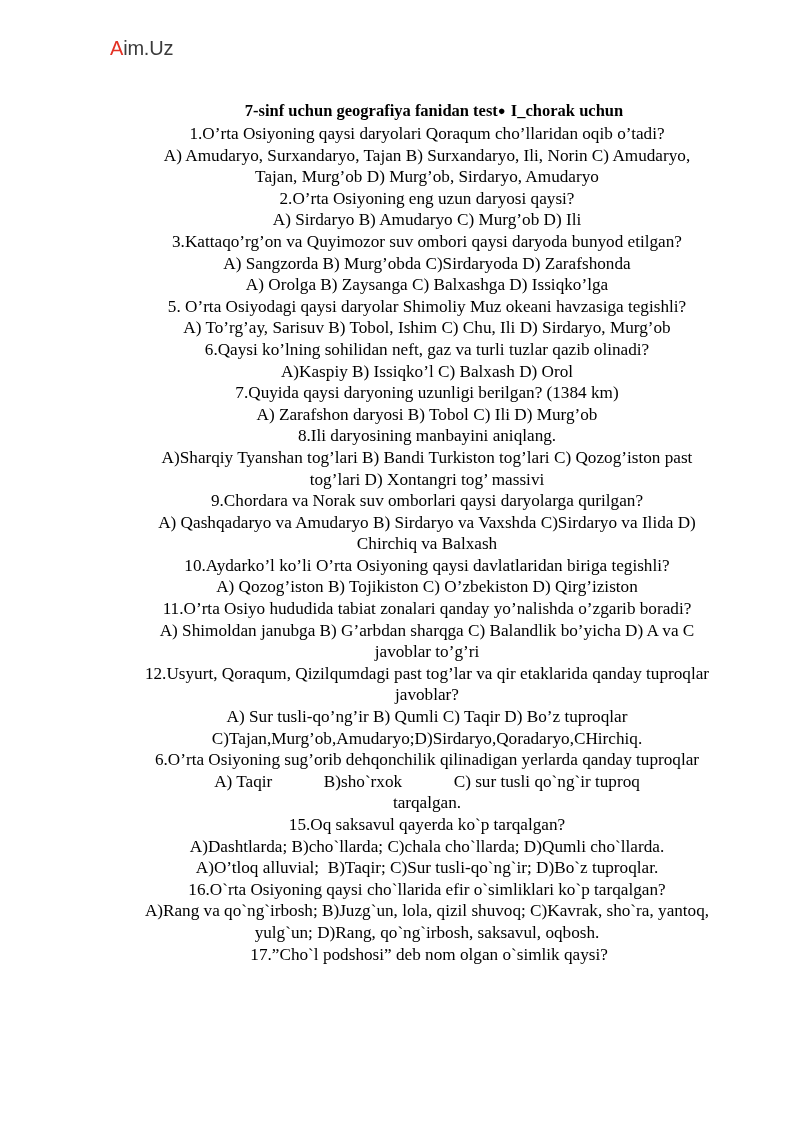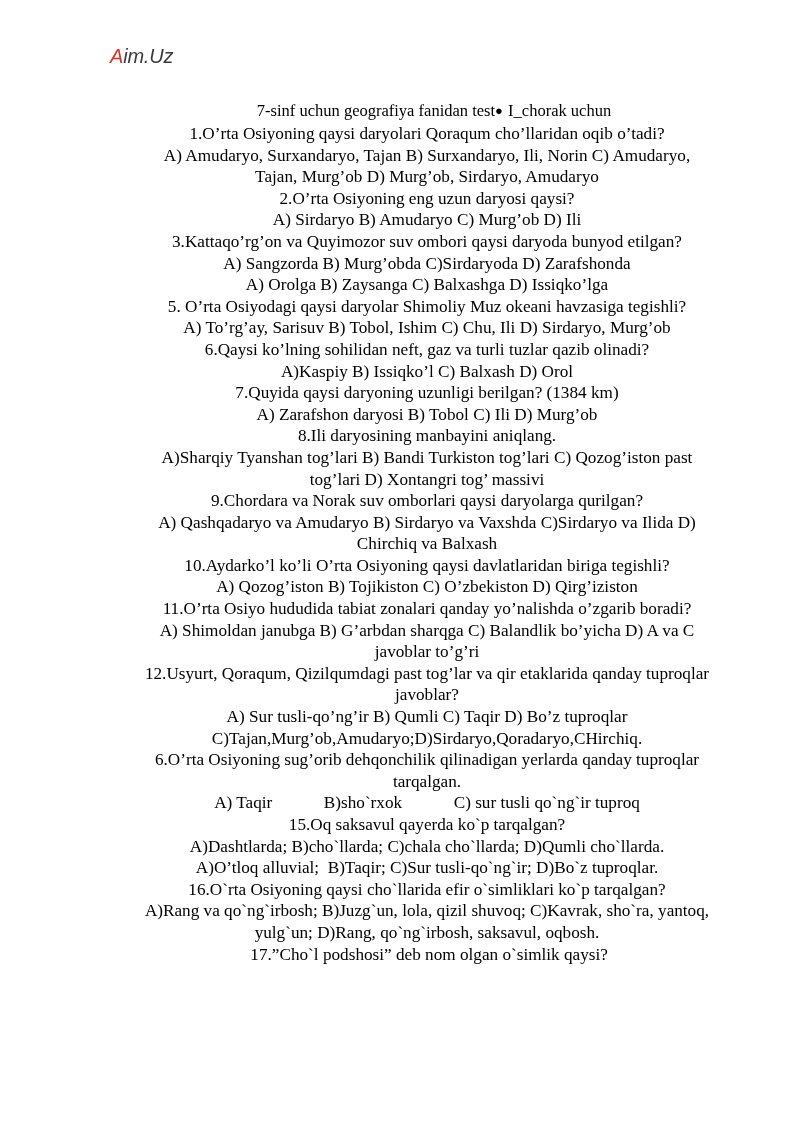--- a/index.html
+++ b/index.html
@@ -19,41 +19,40 @@
     position: relative;
     width: 800px;
     height: 1131px;
     background: #ffffff;
     box-sizing: border-box;
   }
   
   .logo {
     position: absolute;
     left: 110px;
-    top: 44px;
+    top: 36px;
     font-family: "Liberation Sans", "DejaVu Sans", sans-serif;
     font-size: 20px;
     line-height: 24px;
     letter-spacing: -0.2px;
     white-space: nowrap;
     user-select: none;
-    font-style: italic;
   }
   .logo-a { color: #e33124; }
   .logo-rest { color: #3b3b3b; }
 
   
   .doc {
     position: absolute;
     left: 110px;
     top: 100px;
     width: 634px;
   }
   .doc-title {
-    font-weight: normal;
+    font-weight: bold;
     font-size: 16.5px;
     line-height: 22px;
     text-align: center;
     margin: 0 0 1px 0;
     padding-left: 14px;
     white-space: nowrap;
   }
   .title-bullet {
     font-size: 13px;
     vertical-align: 1px;
@@ -105,22 +104,22 @@
         <p class="line">10.Aydarko’l ko’li O’rta Osiyoning qaysi davlatlaridan biriga tegishli?</p>
         <p class="line">A) Qozog’iston B) Tojikiston C) O’zbekiston D) Qirg’iziston</p>
         <p class="line">11.O’rta Osiyo hududida tabiat zonalari qanday yo’nalishda o’zgarib boradi?</p>
         <p class="line">A) Shimoldan janubga B) G’arbdan sharqga C) Balandlik bo’yicha D) A va C</p>
         <p class="line">javoblar to’g’ri</p>
         <p class="line">12.Usyurt, Qoraqum, Qizilqumdagi past tog’lar va qir etaklarida qanday tuproqlar</p>
         <p class="line">javoblar?</p>
         <p class="line">A) Sur tusli-qo’ng’ir B) Qumli C) Taqir D) Bo’z tuproqlar</p>
         <p class="line">C)Tajan,Murg’ob,Amudaryo;D)Sirdaryo,Qoradaryo,CHirchiq.</p>
         <p class="line">6.O’rta Osiyoning sug’orib dehqonchilik qilinadigan yerlarda qanday tuproqlar</p>
+        <p class="line">A) Taqir            B)sho`rxok            C) sur tusli qo`ng`ir tuproq</p>
         <p class="line">tarqalgan.</p>
-        <p class="line">A) Taqir            B)sho`rxok            C) sur tusli qo`ng`ir tuproq</p>
         <p class="line">15.Oq saksavul qayerda ko`p tarqalgan?</p>
         <p class="line">A)Dashtlarda; B)cho`llarda; C)chala cho`llarda; D)Qumli cho`llarda.</p>
         <p class="line">A)O’tloq alluvial;  B)Taqir; C)Sur tusli-qo`ng`ir; D)Bo`z tuproqlar.</p>
         <p class="line">16.O`rta Osiyoning qaysi cho`llarida efir o`simliklari ko`p tarqalgan?</p>
         <p class="line">A)Rang va qo`ng`irbosh; B)Juzg`un, lola, qizil shuvoq; C)Kavrak, sho`ra, yantoq,</p>
         <p class="line">yulg`un; D)Rang, qo`ng`irbosh, saksavul, oqbosh.</p>
         <p class="line"> 17.”Cho`l podshosi” deb nom olgan o`simlik qaysi?</p>
       </div>
   </div>
 

